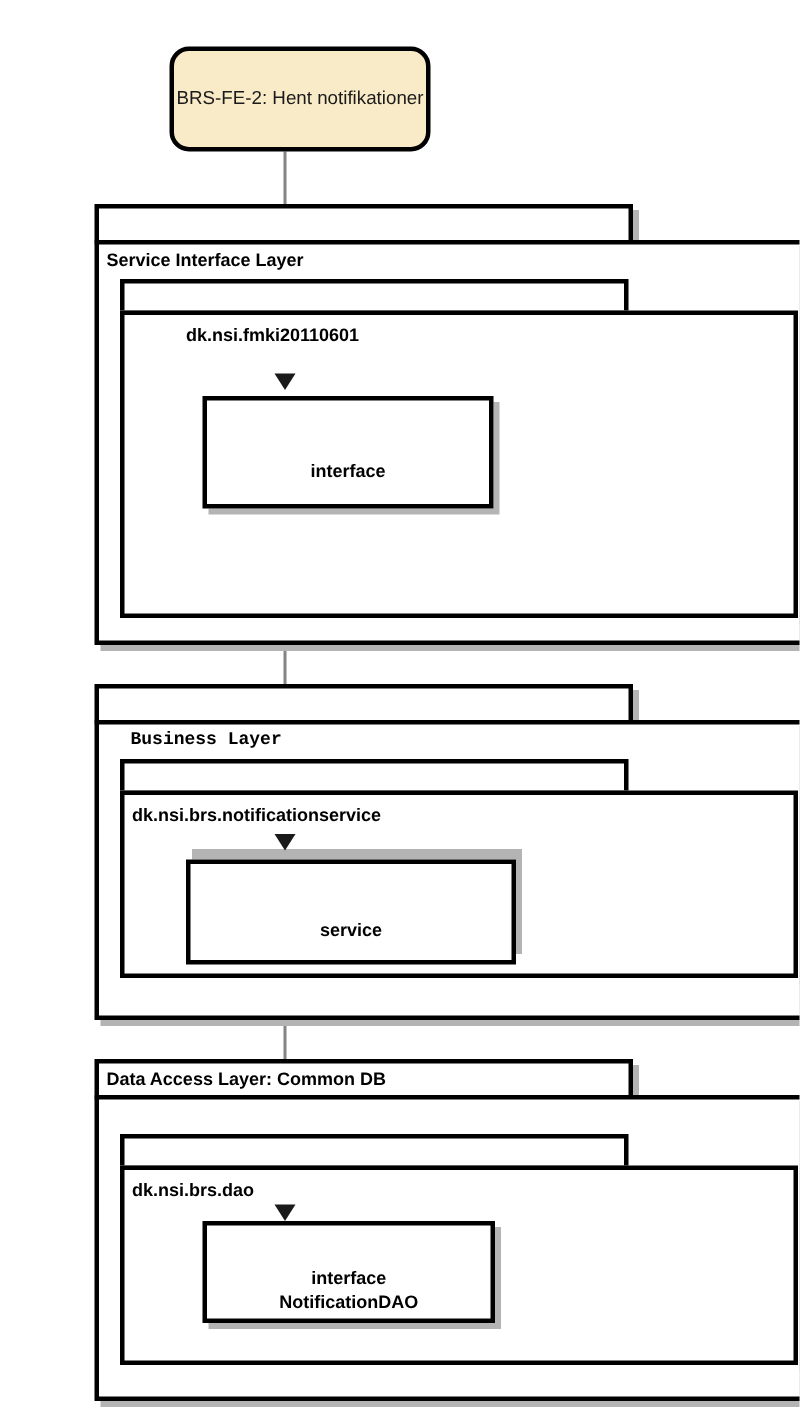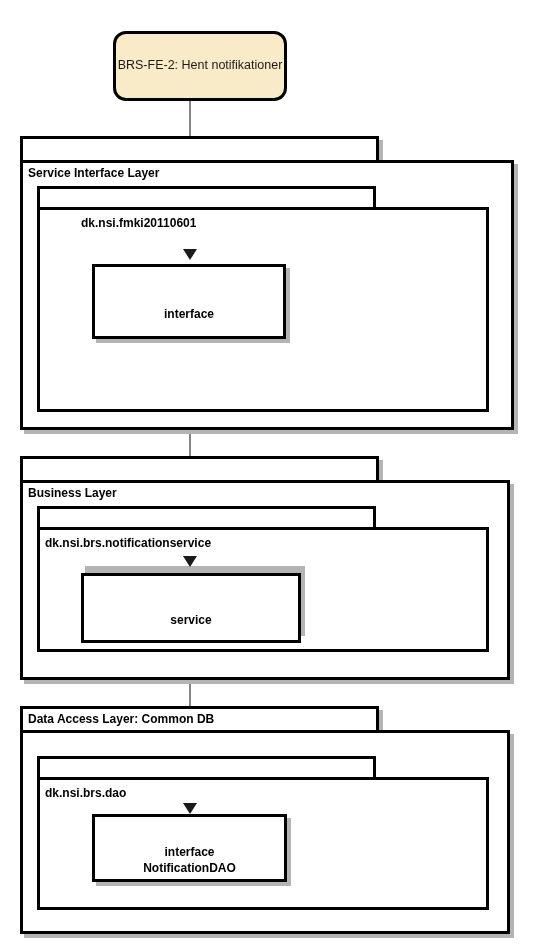--- a/index.html
+++ b/index.html
@@ -14,20 +14,21 @@
     overflow: hidden;
     font-family: "Liberation Sans", sans-serif;
     -webkit-font-smoothing: antialiased;
   }
 
   #canvas {
     position: absolute;
     left: 0; top: 0;
     width: 452px;
     height: 950px;
+    padding-left: 43px;
   }
 
   
   .connector {
     position: absolute;
     width: 2px;
     background: #848484;
     left: 189px;
     z-index: 1;
   }
@@ -168,21 +169,21 @@
     </div>
   </div>
 
   <div class="pkg">
     <div class="pkg-tab-shadow" style="left:24px; top:460px; width:359px; height:27px;"></div>
     <div class="pkg-tab" style="left:20px; top:456px; width:359px; height:27px;"></div>
 
     <div class="pkg-body-shadow" style="left:24px; top:484px; width:490px; height:200px;"></div>
     <div class="pkg-body" style="left:20px; top:480px; width:490px; height:200px;"></div>
 
-    <div class="pkg-label" style="left:28px; top:486px;">Business Layer</div>
+    <div class="pkg-label" style="left:44px; top:486px;font-family:Liberation Mono, monospace;">Business Layer</div>
 
     <div class="pkg-tab-shadow" style="left:41px; top:510px; width:339px; height:24px;"></div>
     <div class="pkg-tab" style="left:37px; top:506px; width:339px; height:24px;"></div>
 
     <div class="pkg-body-shadow" style="left:41px; top:531px; width:452px; height:125px;"></div>
     <div class="pkg-body" style="left:37px; top:527px; width:452px; height:125px;"></div>
 
     <div class="pkg-label" style="left:45px; top:536px;">dk.nsi.brs.notificationservice</div>
 
     <div class="classbox-shadow" style="left:85px; top:566px; width:220px; height:70px;"></div>

